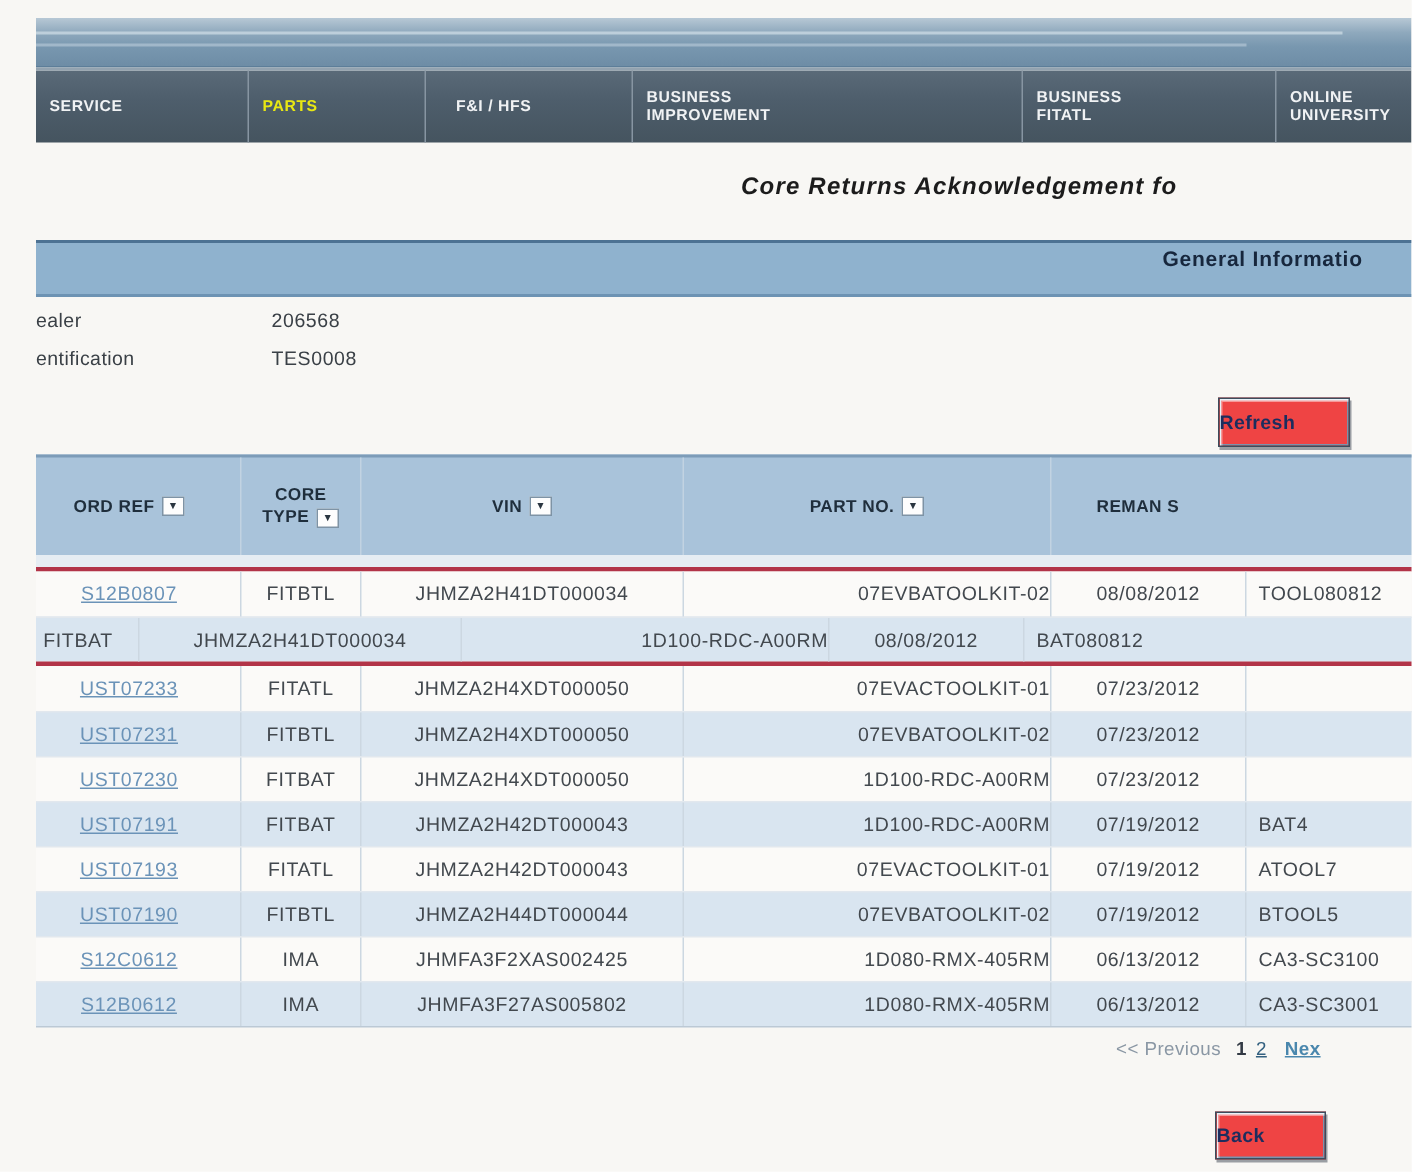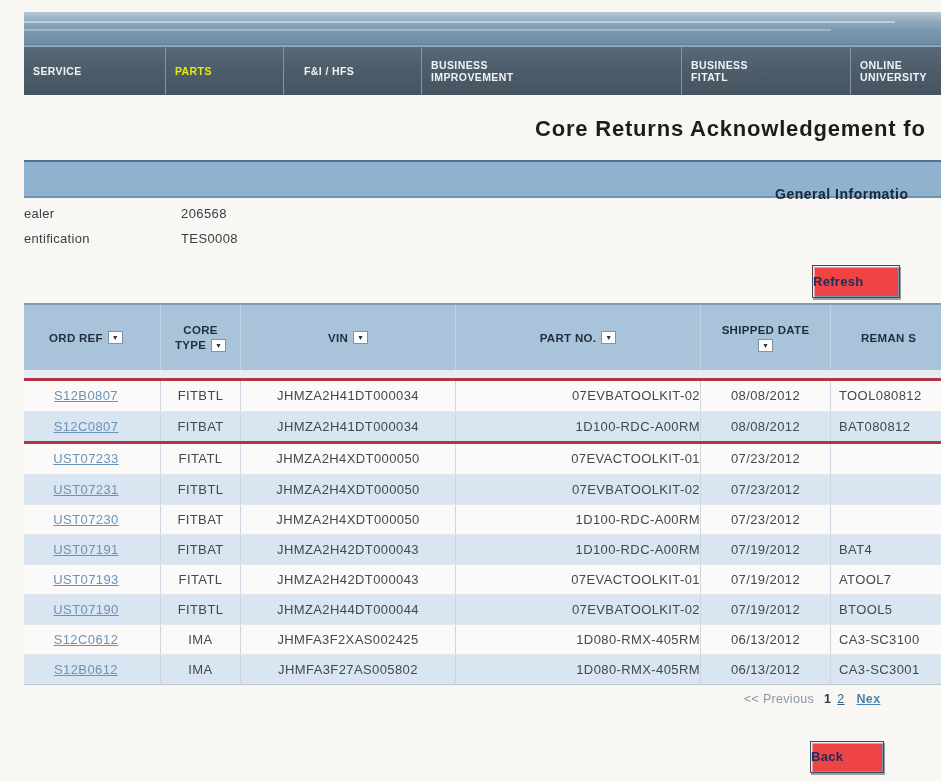--- a/index.html
+++ b/index.html
@@ -23,27 +23,27 @@
     border-top:2px solid #93a3b0; display:flex;gap:48px; }
   .nav-tab { display:flex; flex-direction:column; justify-content:center;
     padding-left:9px; color:#f0f2f4; font-size:10.5px; font-weight:bold;
     letter-spacing:.4px; line-height:12.5px; cursor:pointer; }
   .nav-tab + .nav-tab { border-left:1px solid #8795a2; }
   .nav-tab.active { color:#e8e713; }
   .t0{width:93px;} .t1{width:70px;} .t2{width:90px;padding-left:20px;} .t3{width:213px;}
   .t4{width:212px;} .t5{width:121px;} .t6{flex:1;}
 
   
-  .page-title { position:absolute; left:511px; top:116px; white-space:nowrap;
-    font-size:22px; font-weight:bold; color:#1c1c1c; letter-spacing:.8px; }
+  .page-title { position:absolute; left:470px; top:116px; white-space:nowrap;
+    font-size:16px; font-weight:bold; color:#1c1c1c; letter-spacing:.8px;font-style:italic; }
 
   
   .gen-band { position:absolute; left:0; top:160px; width:917px; height:38px;
     background:#8fb2ce; border-top:2px solid #4d7293; border-bottom:2px solid #6d93b3; }
-  .gen-band .gen-label { position:absolute; left:751px; top:24px; white-space:nowrap;
+  .gen-band .gen-label { position:absolute; left:751px; top:2px; white-space:nowrap;
     font-size:14px; font-weight:bold; color:#17273d; letter-spacing:.5px; }
 
   
   .field-row { position:absolute; left:0; width:600px; height:25px;
     font-size:13px; color:#3a4046; }
   .fr1 { top:206px; } .fr2 { top:231px; }
   .field-label { position:absolute; left:0; top:0; letter-spacing:.3px; }
   .field-value { position:absolute; left:157px; top:0; letter-spacing:.4px; }
 
   
@@ -169,47 +169,38 @@
             <span>VIN</span>
             <span class="sort-box">▼</span>
           </span>
         </div>
         <div class="th c3">
           <span class="hline">
             <span>PART NO.</span>
             <span class="sort-box">▼</span>
           </span>
         </div>
-        <div class="th c4">
-          <span class="hline">
-              <span>SHIPPED DATE</span>
-            </span>
-          <span class="hline">
-            <span class="sort-box">▼</span>
-          </span>
-        </div>
         <div class="th c5">
           <span class="hline">
               <span>REMAN S</span>
             </span>
         </div>
       </div>
       <div class="head-gap"></div>
       <div>
           <div class="red-line"></div>
           <div class="tr">
             <div class="td c0"><span class="ord-link">S12B0807</span></div>
             <div class="td c1">FITBTL</div>
             <div class="td c2">JHMZA2H41DT000034</div>
             <div class="td c3">07EVBATOOLKIT-02</div>
             <div class="td c4">08/08/2012</div>
             <div class="td c5">TOOL080812</div>
           </div>
           <div class="tr alt">
-            <div class="td c0"><span class="ord-link">S12C0807</span></div>
             <div class="td c1">FITBAT</div>
             <div class="td c2">JHMZA2H41DT000034</div>
             <div class="td c3">1D100-RDC-A00RM</div>
             <div class="td c4">08/08/2012</div>
             <div class="td c5">BAT080812</div>
           </div>
           <div class="red-line"></div>
           <div class="tr">
             <div class="td c0"><span class="ord-link">UST07233</span></div>
             <div class="td c1">FITATL</div>

